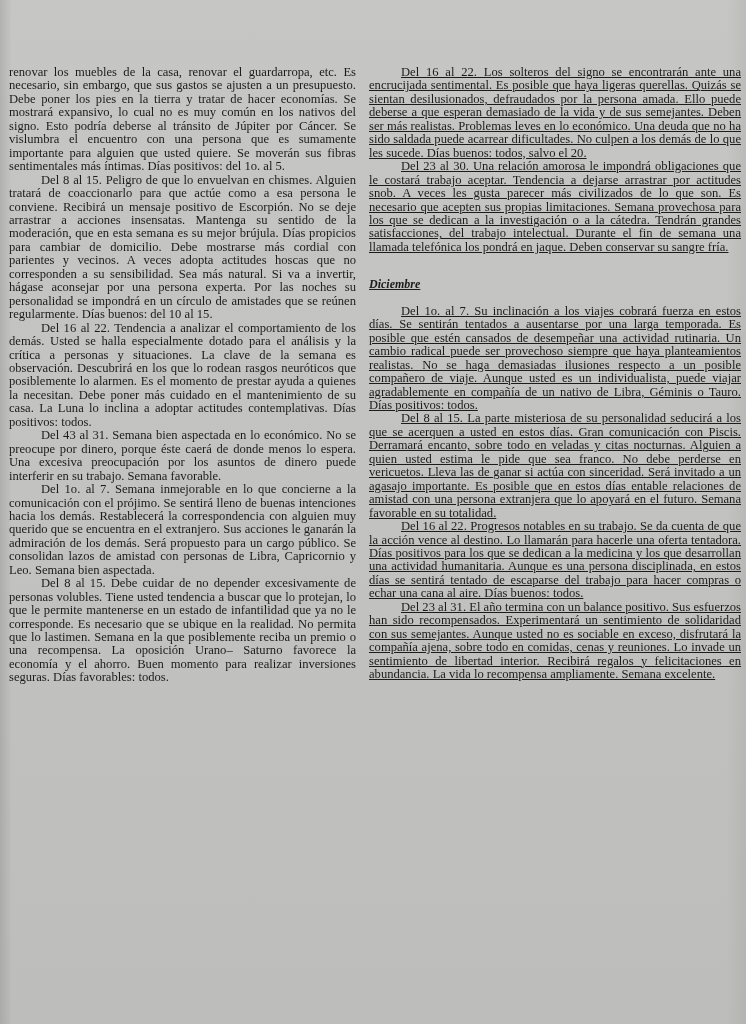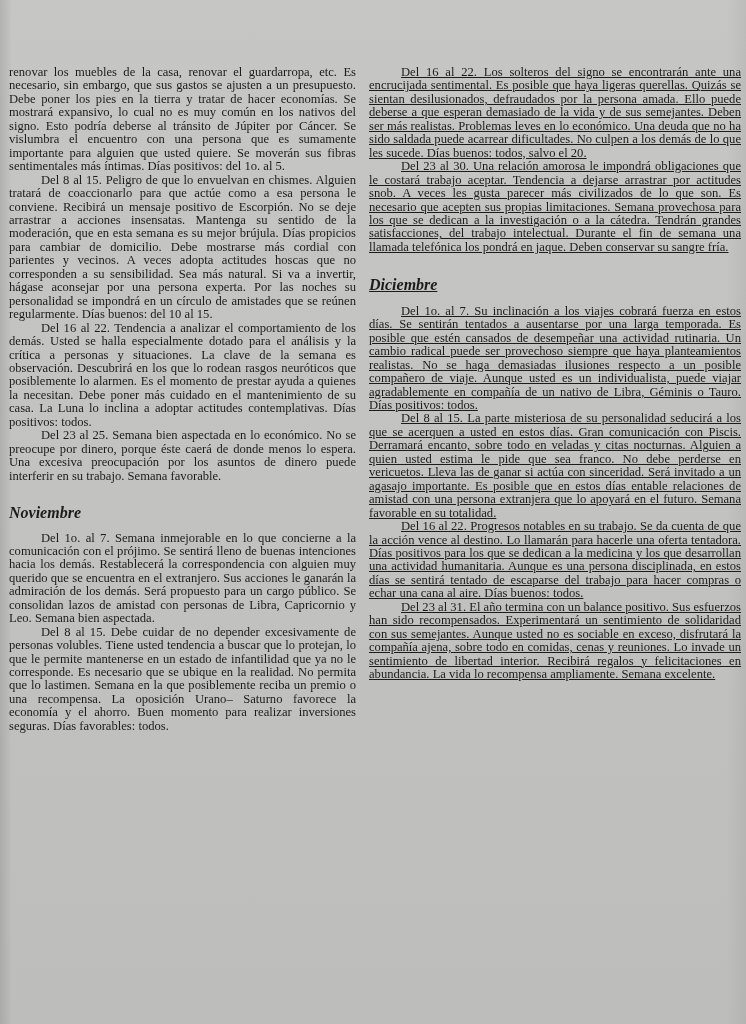--- a/index.html
+++ b/index.html
@@ -18,37 +18,36 @@
   .col {
     position: absolute; top: 66px;
     font-size: 12.6px; line-height: 13.45px;
     text-align: justify; hyphens: manual;
   }
   .col-left  { left: 9px;   width: 347px; }
   .col-right { left: 369px; width: 372px; text-decoration: underline; }
   .col p { margin: 0; text-indent: 32px; }
   .col p.first { text-indent: 0; }
   .month {
-    font-style: italic; font-size: 16px; margin: 0;
+    font-style: italic; font-size: 12px; margin: 0;
     text-indent: 0;
   }
   .col-left .month  { margin-top: 23px; margin-bottom: 12px; }
   .col-right .month { margin-top: 24px; margin-bottom: 13px; }
 </style>
 </head>
 <body>
 
 <div class="page">
 
   <div class="col col-left">
     <p class="first">renovar los muebles de la casa, renovar el guardarropa, etc. Es necesario, sin embargo, que sus gastos se ajusten a un presu­puesto. Debe poner los pies en la tierra y tratar de hacer econo­mías. Se mostrará expansivo, lo cual no es muy común en los nativos del signo. Esto podría deberse al tránsito de Júpiter por Cáncer. Se vislumbra el encuentro con una persona que es suma­mente importante para alguien que usted quiere. Se moverán sus fibras sentimentales más íntimas. Días positivos: del 1o. al 5.</p>
     <p>Del 8 al 15. Peligro de que lo envuelvan en chismes. Al­guien tratará de coaccionarlo para que actúe como a esa perso­na le conviene. Recibirá un mensaje positivo de Escorpión. No se deje arrastrar a acciones insensatas. Mantenga su sentido de la moderación, que en esta semana es su mejor brújula. Días propicios para cambiar de domicilio. Debe mostrarse más cor­dial con parientes y vecinos. A veces adopta actitudes hoscas que no corresponden a su sensibilidad. Sea más natural. Si va a invertir, hágase aconsejar por una persona experta. Por las no­ches su personalidad se impondrá en un círculo de amistades que se reúnen regularmente. Días buenos: del 10 al 15.</p>
     <p>Del 16 al 22. Tendencia a analizar el comportamiento de los demás. Usted se halla especialmente dotado para el aná­lisis y la crítica a personas y situaciones. La clave de la semana es observación. Descubrirá en los que lo rodean rasgos neuróti­cos que posiblemente lo alarmen. Es el momento de prestar ayuda a quienes la necesitan. Debe poner más cuidado en el mantenimiento de su casa. La Luna lo inclina a adoptar actitu­des contemplativas. Días positivos: todos.</p>
-    <p>Del 23 al 25. Semana bien aspectada en lo económico. No se preocupe por dinero, porque éste caerá de donde menos lo espera. Una excesiva preocupación por los asuntos de dine­ro puede interferir en su trabajo. Semana favorable.</p>
-    <h3 class="month">Noviembre</h3>
+    <p>Del 43 al 31. Semana bien aspectada en lo económico. No se preocupe por dinero, porque éste caerá de donde menos lo espera. Una excesiva preocupación por los asuntos de dine­ro puede interferir en su trabajo. Semana favorable.</p>
     <p>Del 1o. al 7. Semana inmejorable en lo que concierne a la comunicación con el prójimo. Se sentirá lleno de buenas inten­ciones hacia los demás. Restablecerá la correspondencia con alguien muy querido que se encuentra en el extranjero. Sus acciones le ganarán la admiración de los demás. Será propues­to para un cargo público. Se consolidan lazos de amistad con personas de Libra, Capricornio y Leo. Semana bien aspectada.</p>
     <p>Del 8 al 15. Debe cuidar de no depender excesivamente de personas volubles. Tiene usted tendencia a buscar que lo protejan, lo que le permite mantenerse en un estado de infan­tilidad que ya no le corresponde. Es necesario que se ubique en la realidad. No permita que lo lastimen. Semana en la que posiblemente reciba un premio o una recompensa. La oposi­ción Urano– Saturno favorece la economía y el ahorro. Buen momento para realizar inversiones seguras. Días favorables: todos.</p>
   </div>
 
   <div class="col col-right">
     <p>Del 16 al 22. Los solteros del signo se encontrarán ante una encrucijada sentimental. Es posible que haya ligeras que­rellas. Quizás se sientan desilusionados, defraudados por la persona amada. Ello puede deberse a que esperan demasiado de la vida y de sus semejantes. Deben ser más realistas. Proble­mas leves en lo económico. Una deuda que no ha sido saldada puede acarrear dificultades. No culpen a los demás de lo que les sucede. Días buenos: todos, salvo el 20.</p>
     <p>Del 23 al 30. Una relación amorosa le impondrá obliga­ciones que le costará trabajo aceptar. Tendencia a dejarse arrastrar por actitudes snob. A veces les gusta parecer más civilizados de lo que son. Es necesario que acepten sus propias limitaciones. Semana provechosa para los que se dedican a la investigación o a la cátedra. Tendrán grandes satisfacciones, del trabajo intelectual. Durante el fin de semana una llamada telefónica los pondrá en jaque. Deben conservar su sangre fría.</p>
     <h3 class="month">Diciembre</h3>
     <p>Del 1o. al 7. Su inclinación a los viajes cobrará fuerza en estos días. Se sentirán tentados a ausentarse por una larga tem­porada. Es posible que estén cansados de desempeñar una acti­vidad rutinaria. Un cambio radical puede ser provechoso siem­pre que haya planteamientos realistas. No se haga demasiadas ilusiones respecto a un posible compañero de viaje. Aunque usted es un individualista, puede viajar agradablemen­te en compañía de un nativo de Libra, Géminis o Tauro. Días positivos: todos.</p>
     <p>Del 8 al 15. La parte misteriosa de su personalidad sedu­cirá a los que se acerquen a usted en estos días. Gran comuni­cación con Piscis. Derramará encanto, sobre todo en veladas y citas nocturnas. Alguien a quien usted estima le pide que sea franco. No debe perderse en vericuetos. Lleva las de ganar si actúa con sinceridad. Será invitado a un agasajo importante. Es posible que en estos días entable relaciones de amistad con una persona extranjera que lo apoyará en el futuro. Semana favorable en su totalidad.</p>

